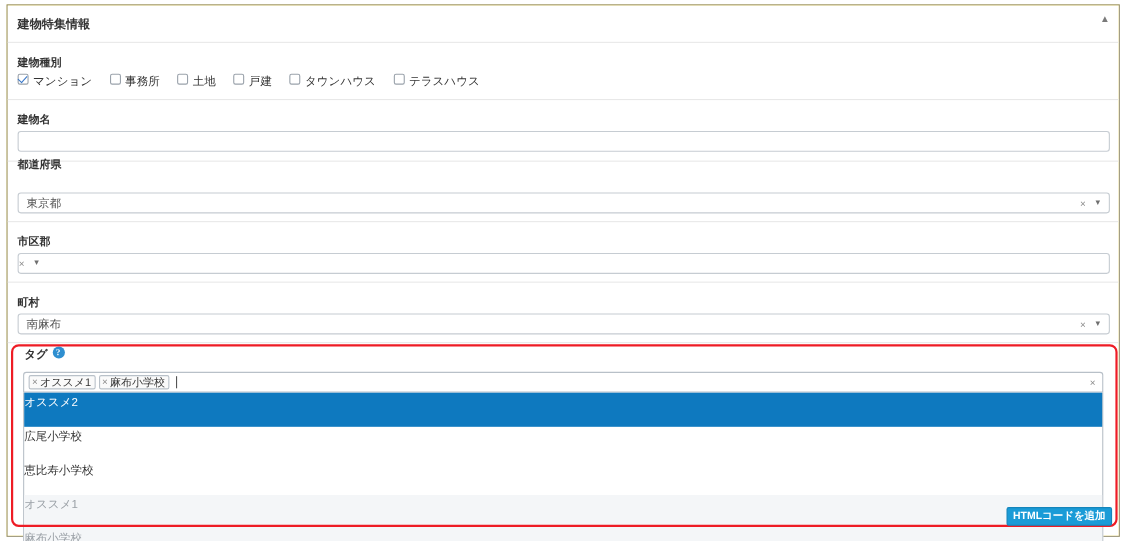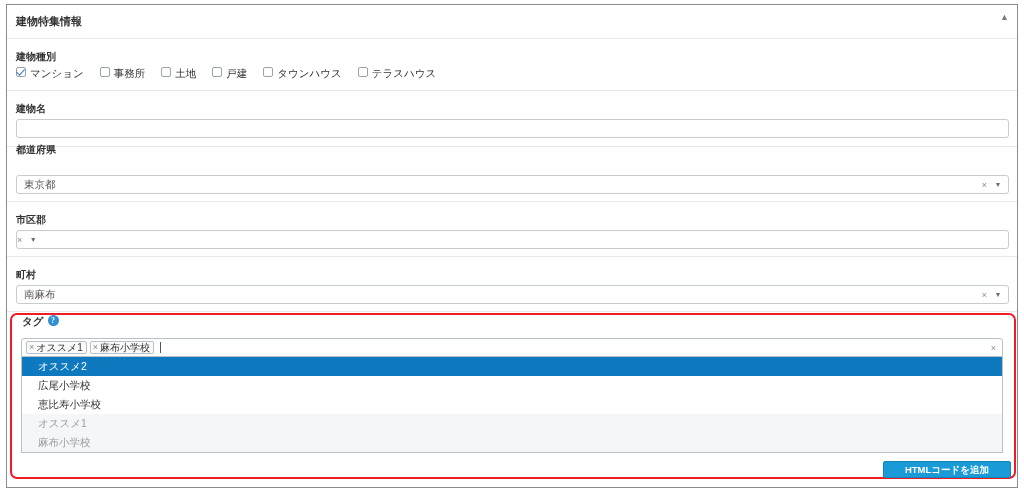--- a/index.html
+++ b/index.html
@@ -271,23 +271,23 @@
     left: 14px;
     top: 352px;
     width: 982px;
     box-sizing: border-box;
     border: 1px solid #b8c0c8;
     border-top: none;
     background: #fff;
     z-index: 20;
   }
   .opt {
-    height: 19px;
+    height: 31px;
     line-height: 19px;
-    padding-left: 16px;
+    padding-left: 0;
     font-size: 10.5px;
     color: #333;
     box-sizing: border-box;
     white-space: nowrap;
   }
   .opt.sel {
     background: #0e79bf;
     color: #ffffff;
   }
   .opt.dim {
@@ -302,21 +302,21 @@
     bottom: 9px;
     height: 17px;
     box-sizing: border-box;
     background: #1a9bd7;
     border: 1px solid #1485bb;
     border-radius: 2px;
     color: #ffffff;
     font-size: 9.5px;
     font-weight: bold;
     line-height: 15px;
-    padding: 0 21px;
+    padding: 0 5px;
     white-space: nowrap;
     z-index: 60;
     font-family: "Liberation Sans", sans-serif;
     text-align: center;
   }
 </style>
 </head>
 <body>
 
 <div id="app-frame">

